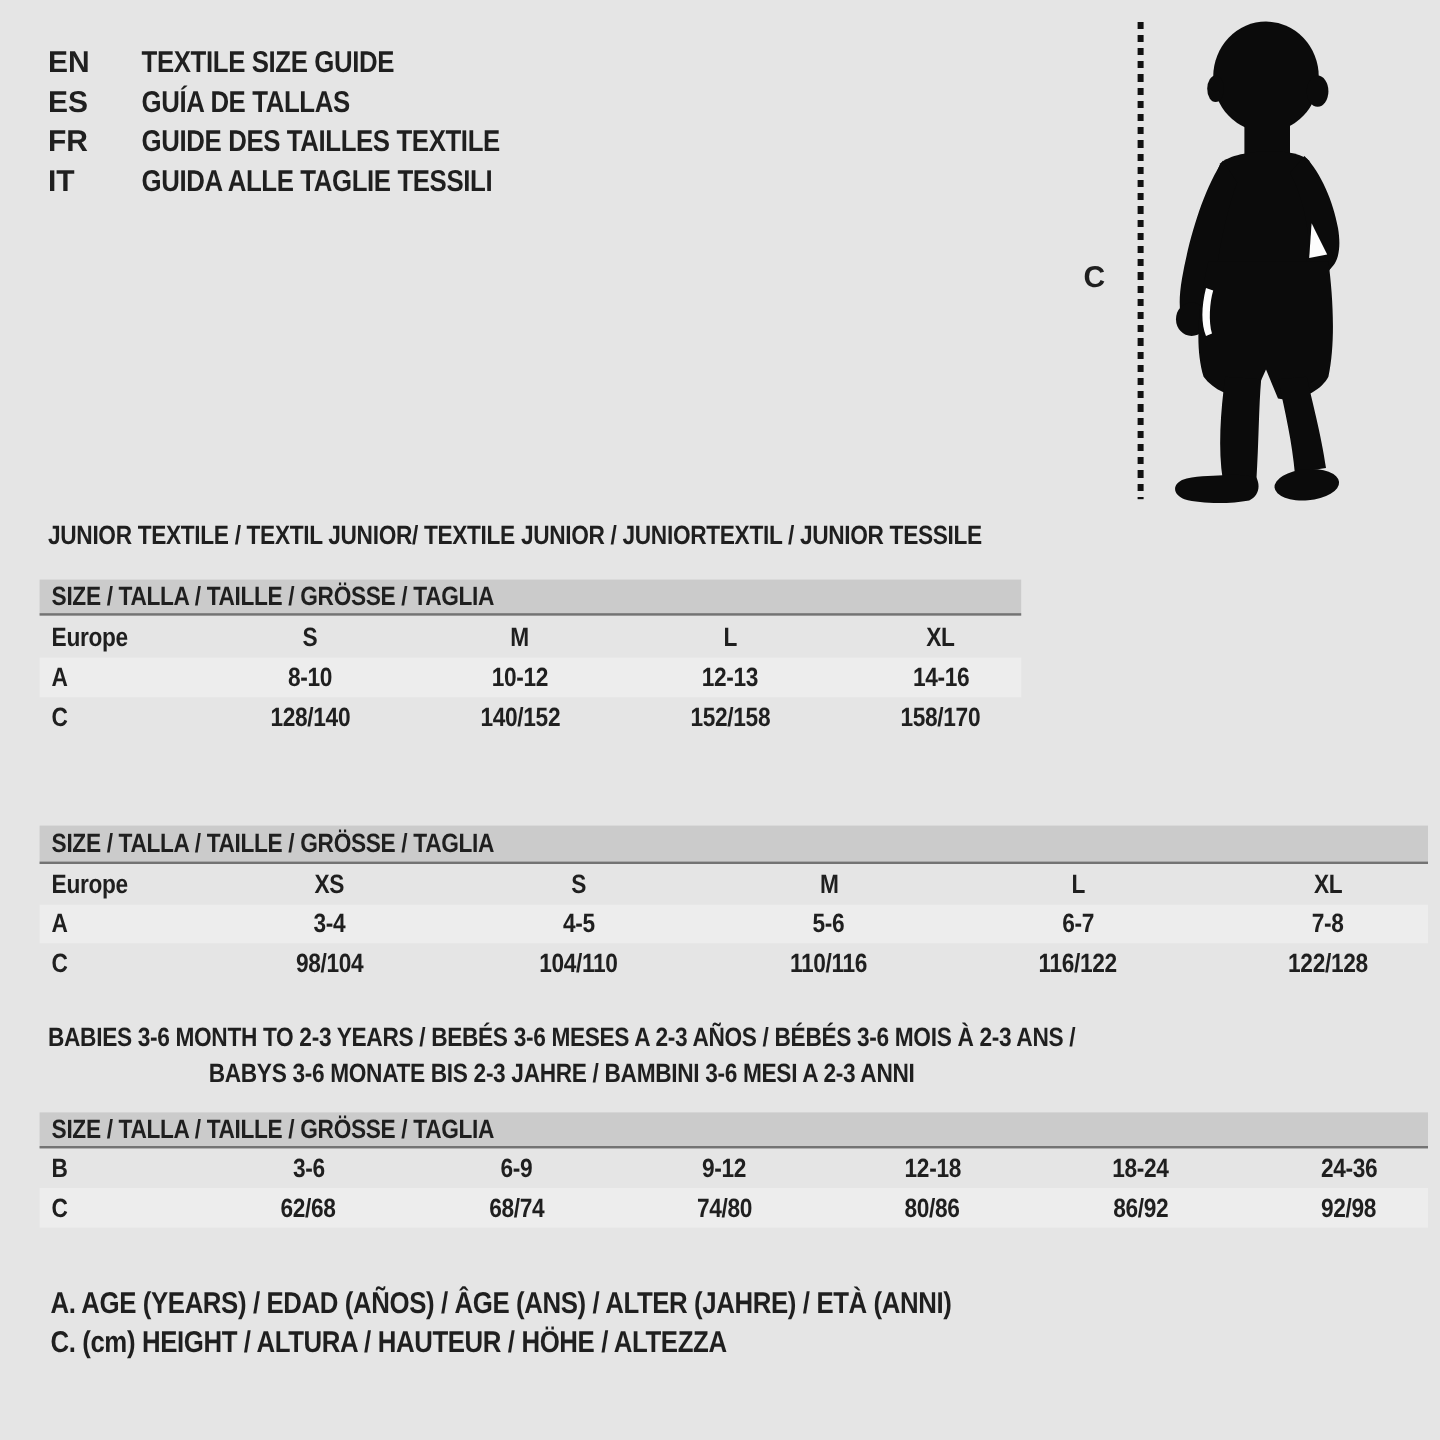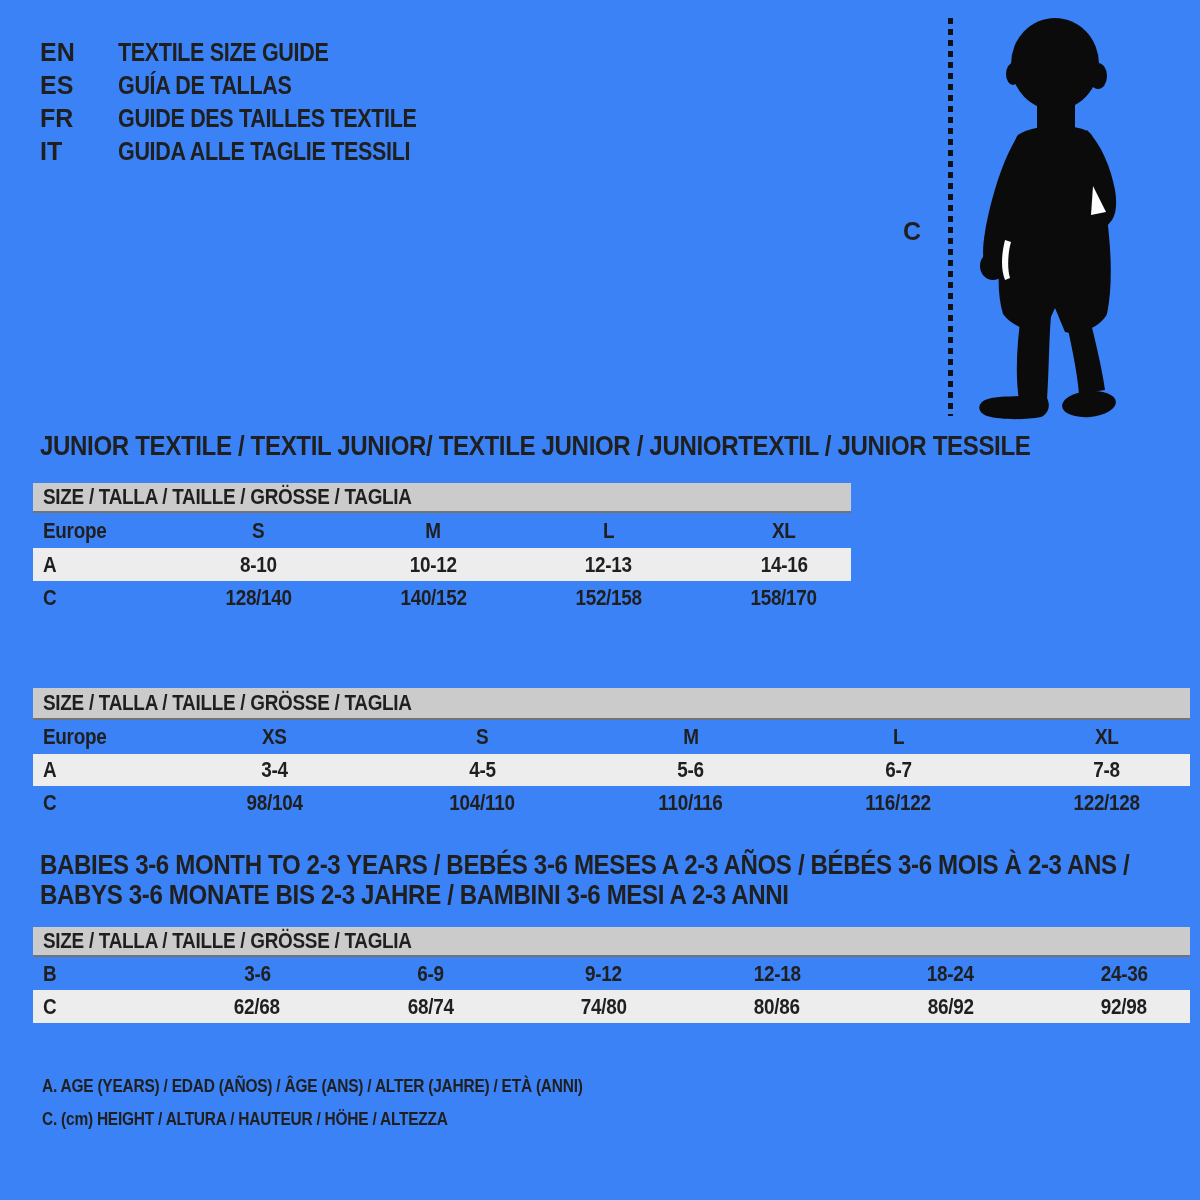--- a/index.html
+++ b/index.html
@@ -1,18 +1,18 @@
 <!DOCTYPE html>
 <html><head>
 <meta charset="utf-8">
 <style>
   html,body{margin:0;padding:0;}
   body{background:#fdfdfd;}
   .page{
-    position:relative;width:1200px;height:1200px;background:#3b82f6;
+    position:relative;width:1200px;height:1200px;background:#e5e5e5;
     font-family:"Liberation Sans",sans-serif;color:#1f1f1f;overflow:hidden;
   }
   
   .cond,.condc{
     display:inline-block;font-weight:700;white-space:nowrap;
     letter-spacing:-0.015em;transform:scaleX(0.86);
   }
   .cond{transform-origin:0 50%;}
   .condc{transform-origin:50% 50%;}
 
@@ -23,36 +23,36 @@
 
   
   .dash-line{
     position:absolute;left:948px;top:18px;width:5px;height:398px;
     background:repeating-linear-gradient(to bottom,#111 0 6px,transparent 6px 11px);
   }
   .fig-label{position:absolute;left:903px;top:217px;font-size:25px;font-weight:700;}
   .baby-svg{position:absolute;left:963px;top:16px;}
 
   
-  .sec-title{position:absolute;left:40px;margin:0;font-size:28px;line-height:24px;font-weight:700;}
+  .sec-title{position:absolute;left:40px;margin:0;font-size:22px;line-height:24px;font-weight:700;text-align:center;}
   .sub-sm{font-size:0.62em;vertical-align:-0.28em;}
 
   
   .tbl{position:absolute;left:33px;font-size:22px;}
   .thead{background:#cbcbcb;border-bottom:2px solid #737373;display:flex;align-items:center;padding-left:10px;}
   .trow{display:grid;align-items:center;gap:41px;}
   .trow.alt{background:#ededed;}
   .cell{text-align:center;overflow:visible;}
   .cell.lbl{text-align:left;padding-left:10px;}
   .c4{grid-template-columns:117px repeat(4,1fr);}
   .c5{grid-template-columns:117px repeat(5,1fr);}
   .c6{grid-template-columns:117px repeat(6,1fr);}
 
   
-  .legend{position:absolute;left:42px;top:1070px;font-size:18px;}
+  .legend{position:absolute;left:42px;top:1070px;font-size:25px;}
   .legend-line{line-height:33px;}
 </style>
 </head>
 <body>
 
 <div class="page">
 
   <section class="lang-block">
     <div class="lang-row">
       <span class="lang-code">EN</span>

